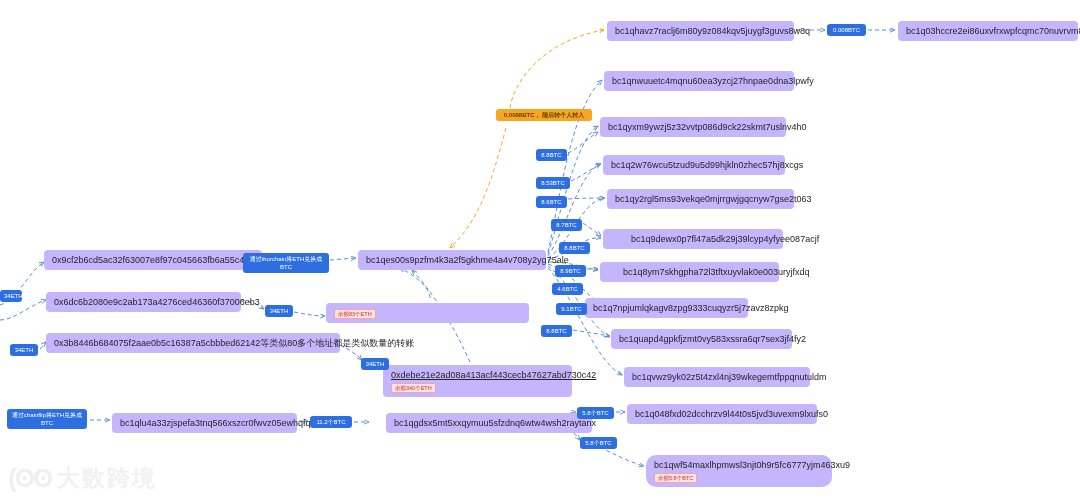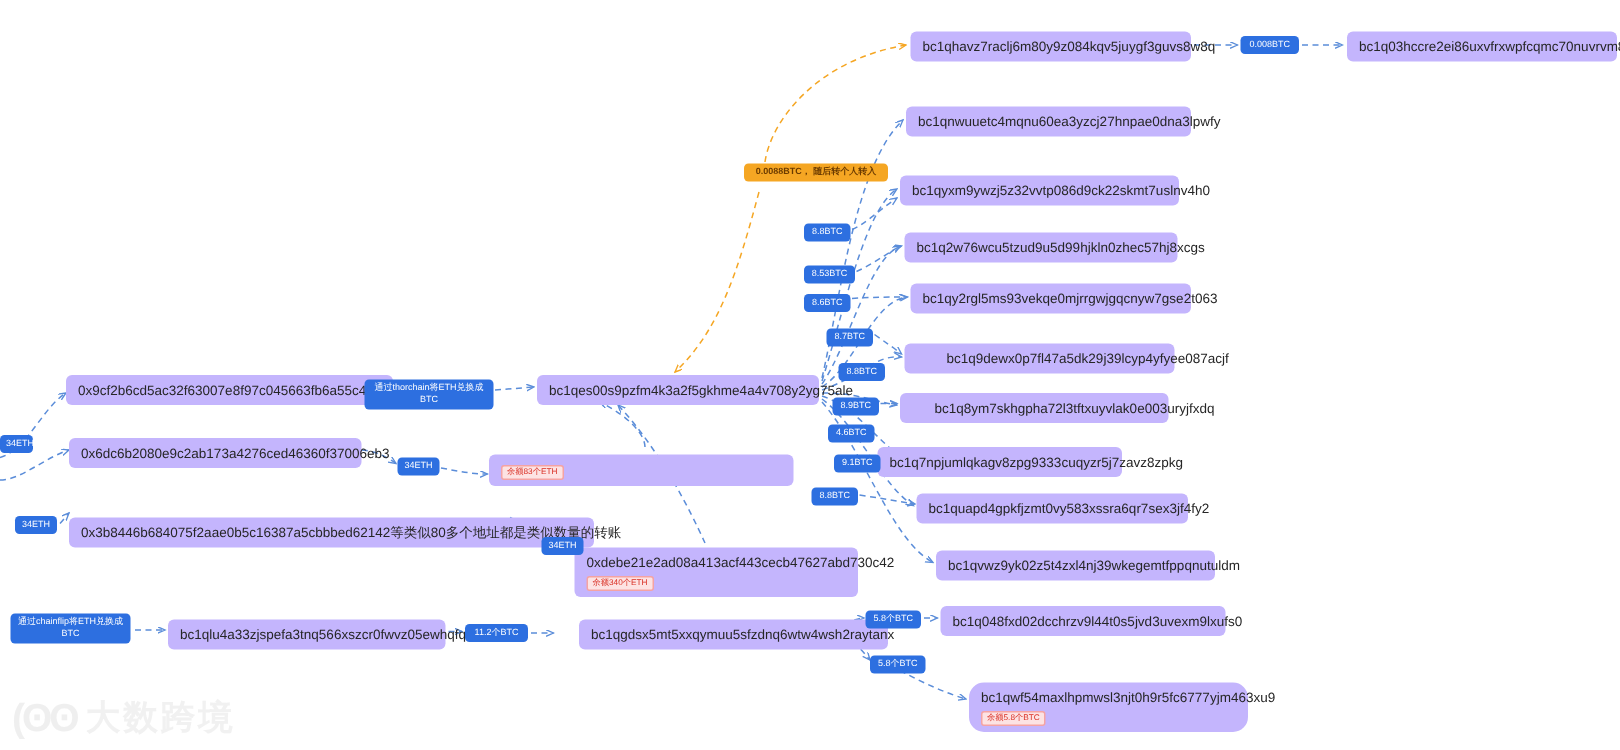--- a/index.html
+++ b/index.html
@@ -123,25 +123,25 @@
       </g>
   </svg>
 
   <div id="nodes-layer">
       <div class="node" style="left: 44px; top: 250px; width: 218px;">
         <span class="addr">0x9cf2b6cd5ac32f63007e8f97c045663fb6a55c4e</span>
       </div>
       <div class="node" style="left: 46px; top: 292px; width: 195px;">
         <span class="addr">0x6dc6b2080e9c2ab173a4276ced46360f37006eb3</span>
       </div>
-      <div class="node" style="left: 46px; top: 333px; width: 350px; margin-top: 12px;">
+      <div class="node" style="left: 46px; top: 333px; width: 294px;">
         <span class="addr">0x3b8446b684075f2aae0b5c16387a5cbbbed62142等类似80多个地址都是类似数量的转账</span>
       </div>
       <div class="node wrap" style="left: 326px; top: 303px; width: 203px;"><span class="redbadge">余额83个ETH</span></div>
-      <div class="node wrap" style="left: 383px; top: 365px; width: 189px;"><span class="addr">0xdebe21e2ad08a413acf443cecb47627abd730c42</span><span class="redbadge">余额340个ETH</span></div>
+      <div class="node wrap" style="left: 383px; top: 365px; width: 189px; text-decoration: underline;"><span class="addr">0xdebe21e2ad08a413acf443cecb47627abd730c42</span><span class="redbadge">余额340个ETH</span></div>
       <div class="node" style="left: 358px; top: 250px; width: 188px;">
         <span class="addr">bc1qes00s9pzfm4k3a2f5gkhme4a4v708y2yg75ale</span>
       </div>
       <div class="node" style="left: 607px; top: 21px; width: 187px;">
         <span class="addr">bc1qhavz7raclj6m80y9z084kqv5juygf3guvs8w8q</span>
       </div>
       <div class="node" style="left: 898px; top: 21px; width: 180px;">
         <span class="addr">bc1q03hccre2ei86uxvfrxwpfcqmc70nuvrvm8rt8</span>
       </div>
       <div class="node" style="left: 604px; top: 71px; width: 190px;">

